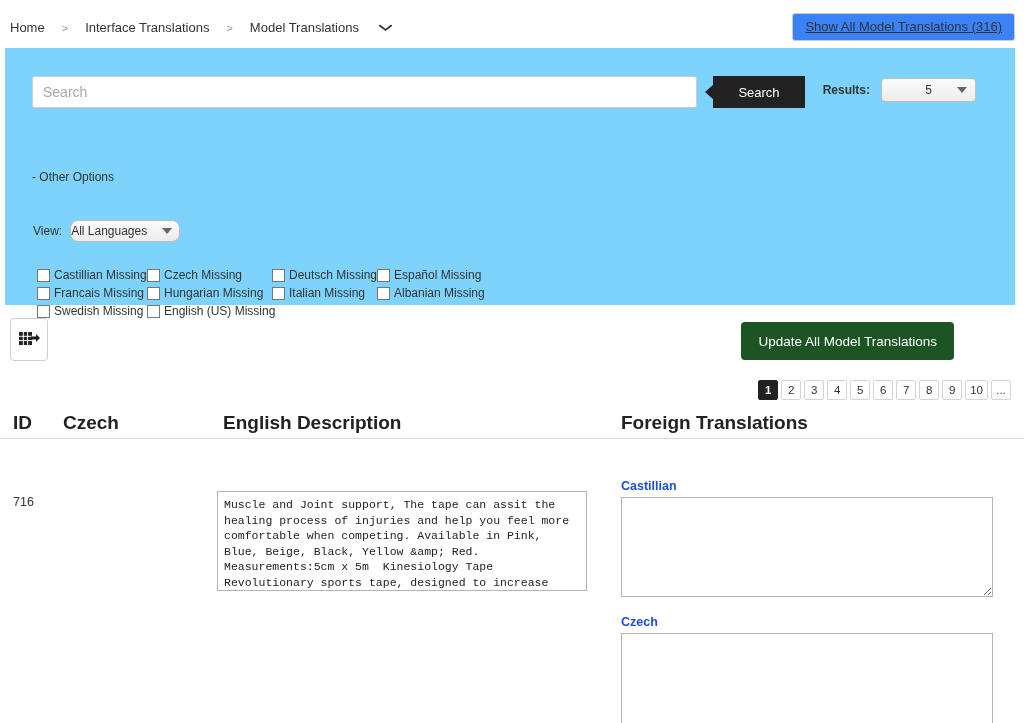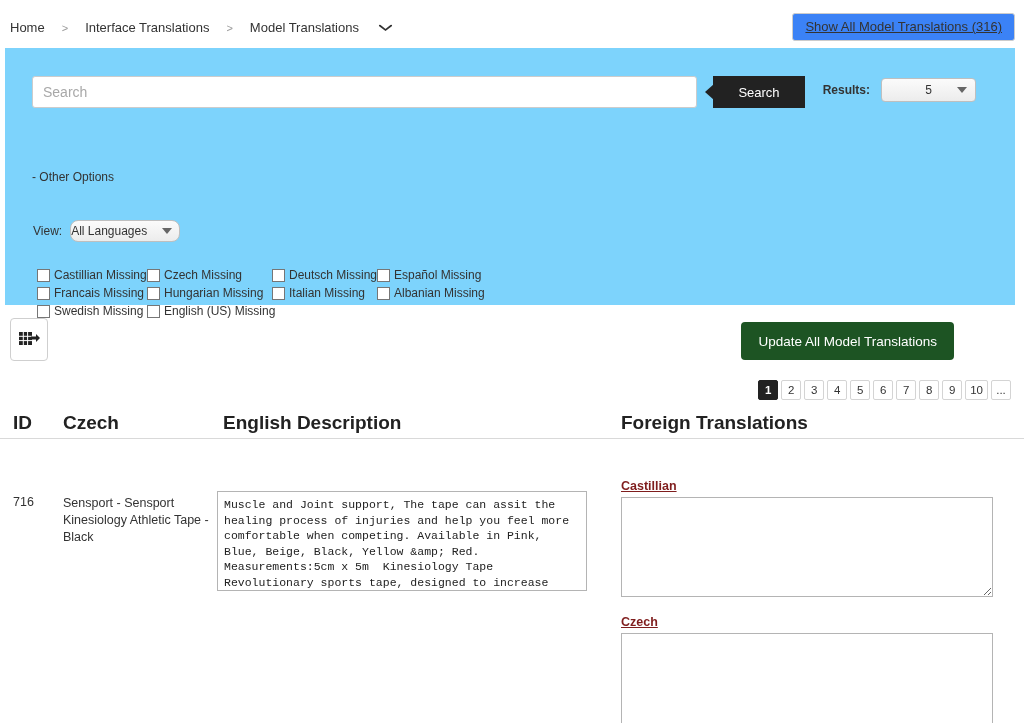--- a/index.html
+++ b/index.html
@@ -327,23 +327,22 @@
 
   .foreign {
     position: absolute;
     left: 621px; top: 40px;
     width: 372px;
   }
   .foreign-group { margin-bottom: 14px; }
   .foreign-label {
     font-size: 12.5px;
     font-weight: bold;
-    color: #7f1d1d;
+    color: #1d4ed8;
     margin-bottom: 4px;
-    text-decoration: underline;
   }
   .foreign-area {
     width: 372px;
     height: 100px;
     border: 1px solid #b4b4b4;
     background: #ffffff;
     font-family: "Liberation Sans", sans-serif;
     font-size: 12px;
     color: #222;
     padding: 5px 6px;
@@ -477,21 +476,20 @@
 <div class="table">
   <div class="thead">
     <div class="th th-id">ID</div>
     <div class="th th-model">Czech</div>
     <div class="th th-desc">English Description</div>
     <div class="th th-fore">Foreign Translations</div>
   </div>
 
   <div class="row">
     <div class="cell-id">716</div>
-    <div class="cell-model">Sensport - Sensport Kinesiology Athletic Tape - Black</div>
 
     <div class="desc-wrap">
       <textarea class="desc-area" style="">Muscle and Joint support, The tape can assit the healing process of injuries and help you feel more comfortable when competing. Available in Pink, Blue, Beige, Black, Yellow &amp;amp; Red. Measurements:5cm x 5m  Kinesiology Tape Revolutionary sports tape, designed to increase</textarea>
     </div>
 
     <div class="foreign">
       <div class="foreign-group">
         <div class="foreign-label">Castillian</div>
         <textarea class="foreign-area" style=""></textarea>
       </div>

